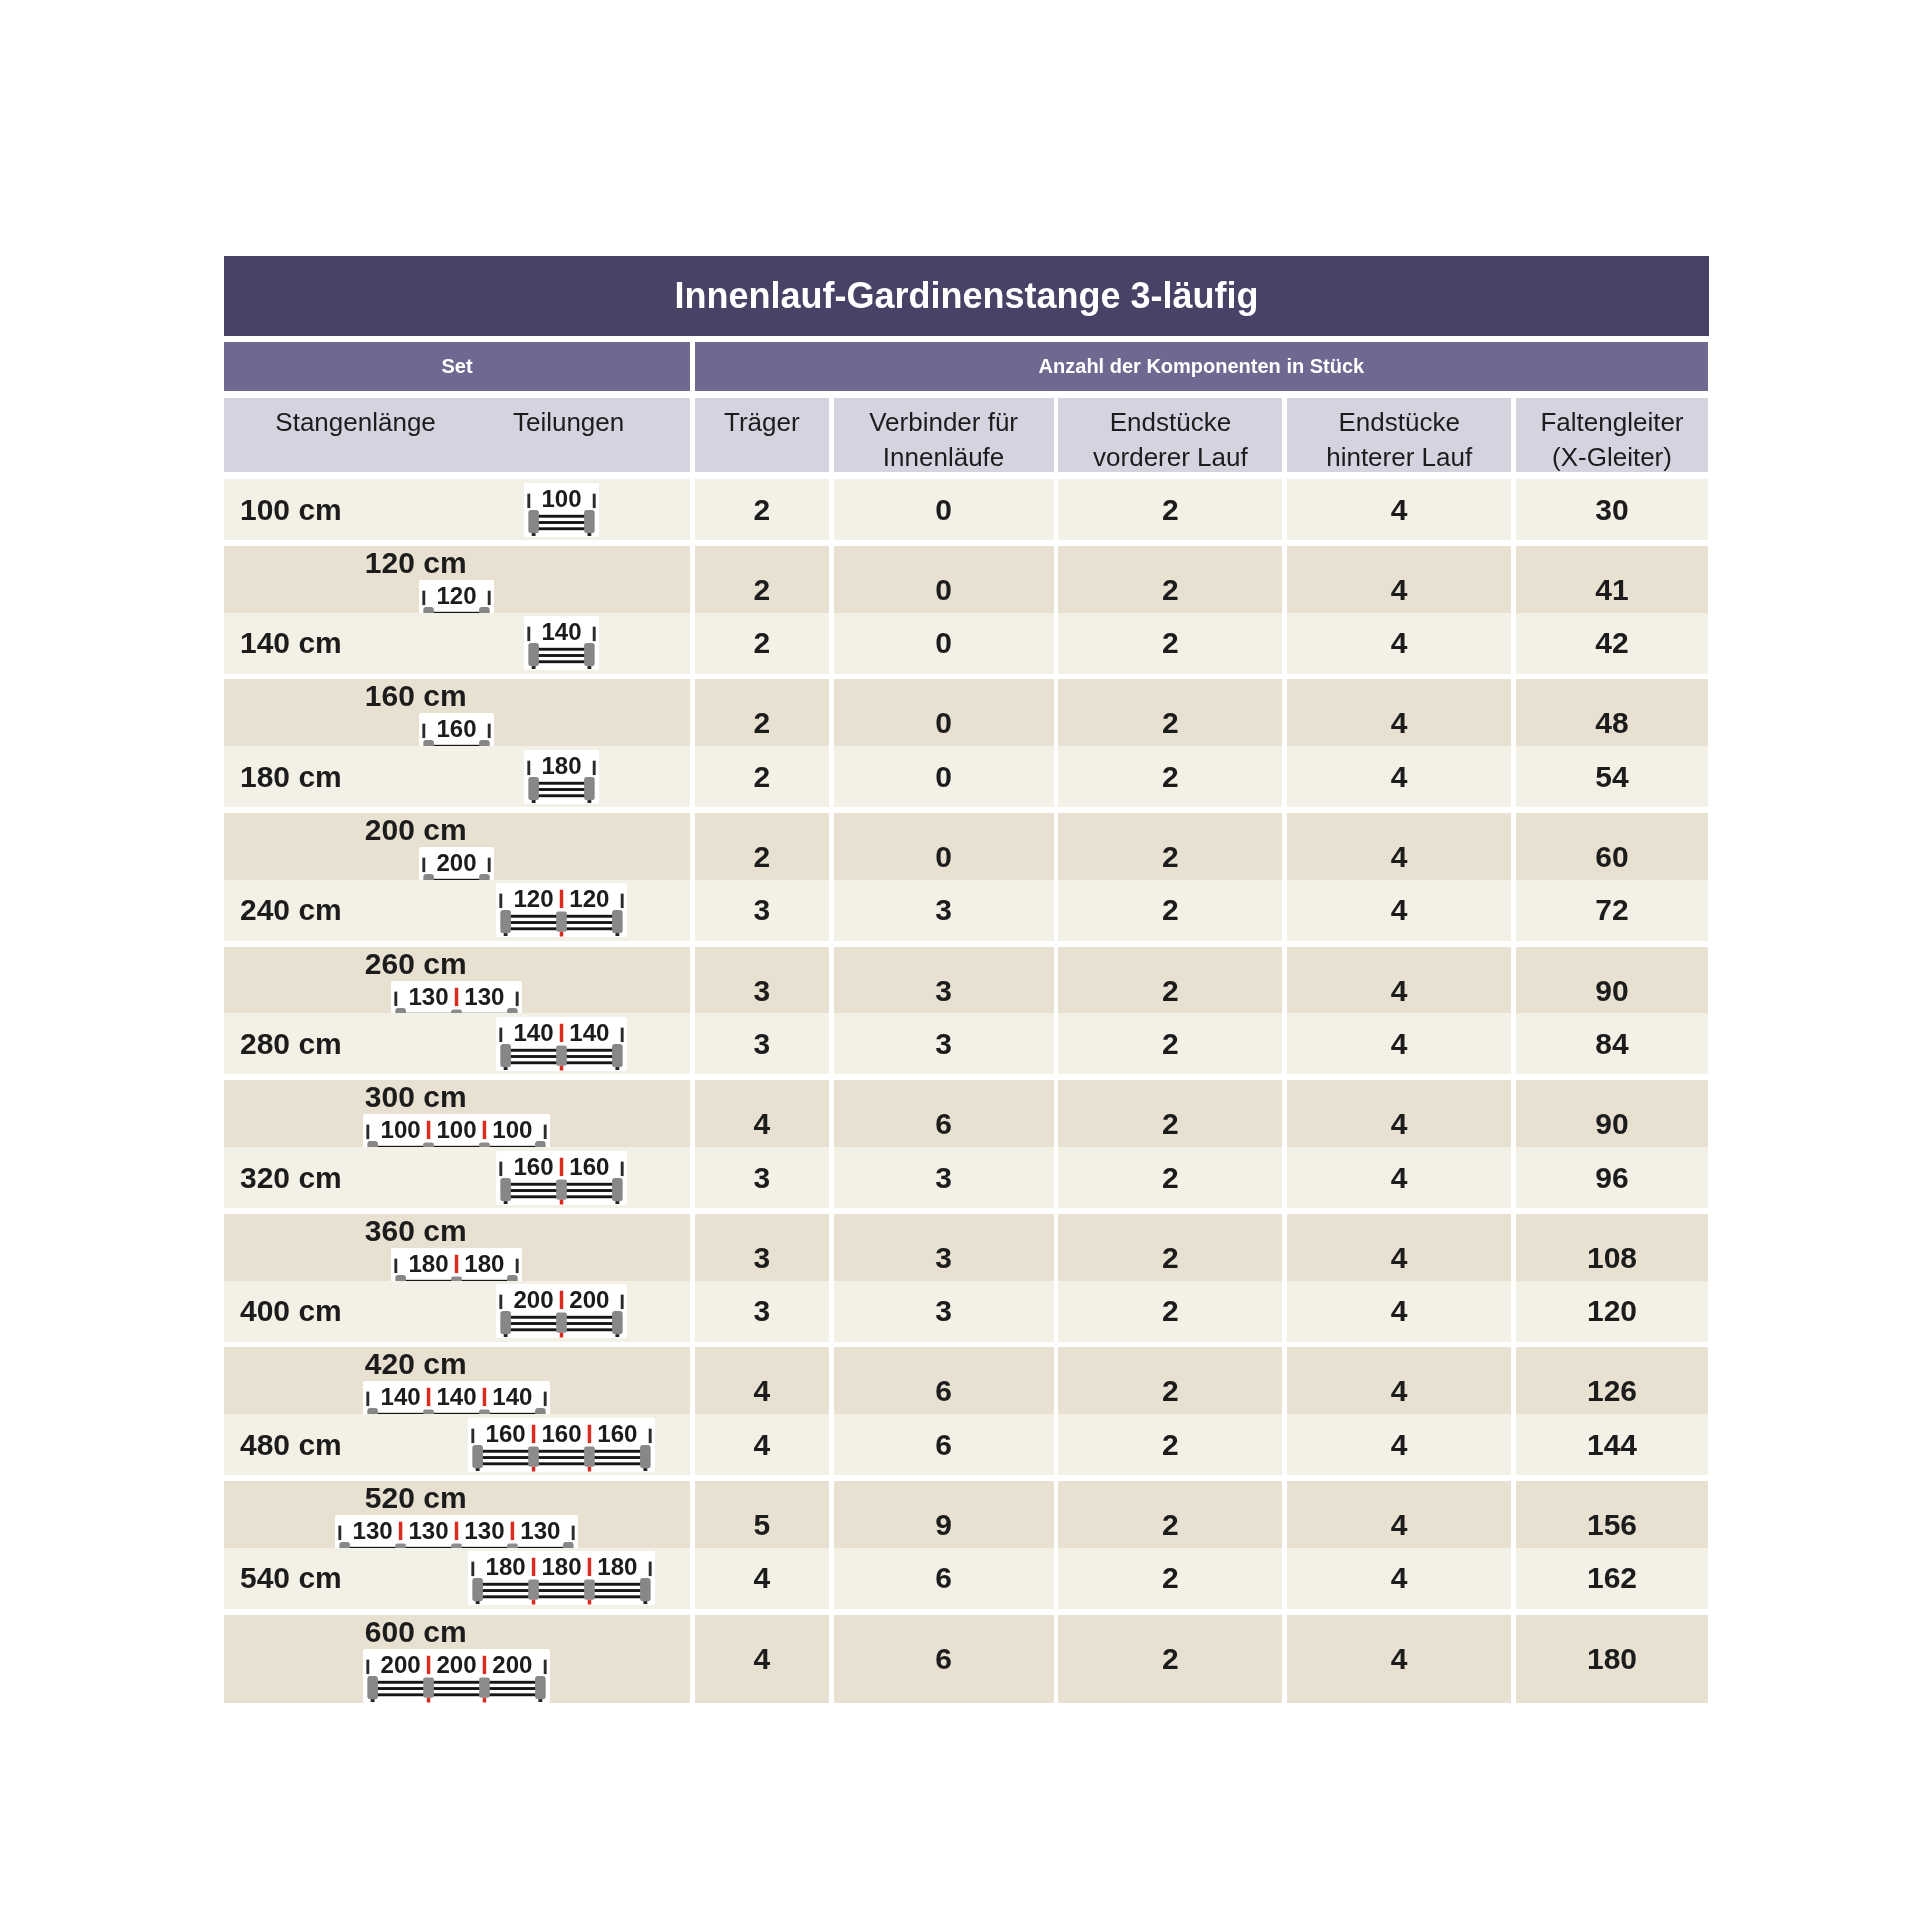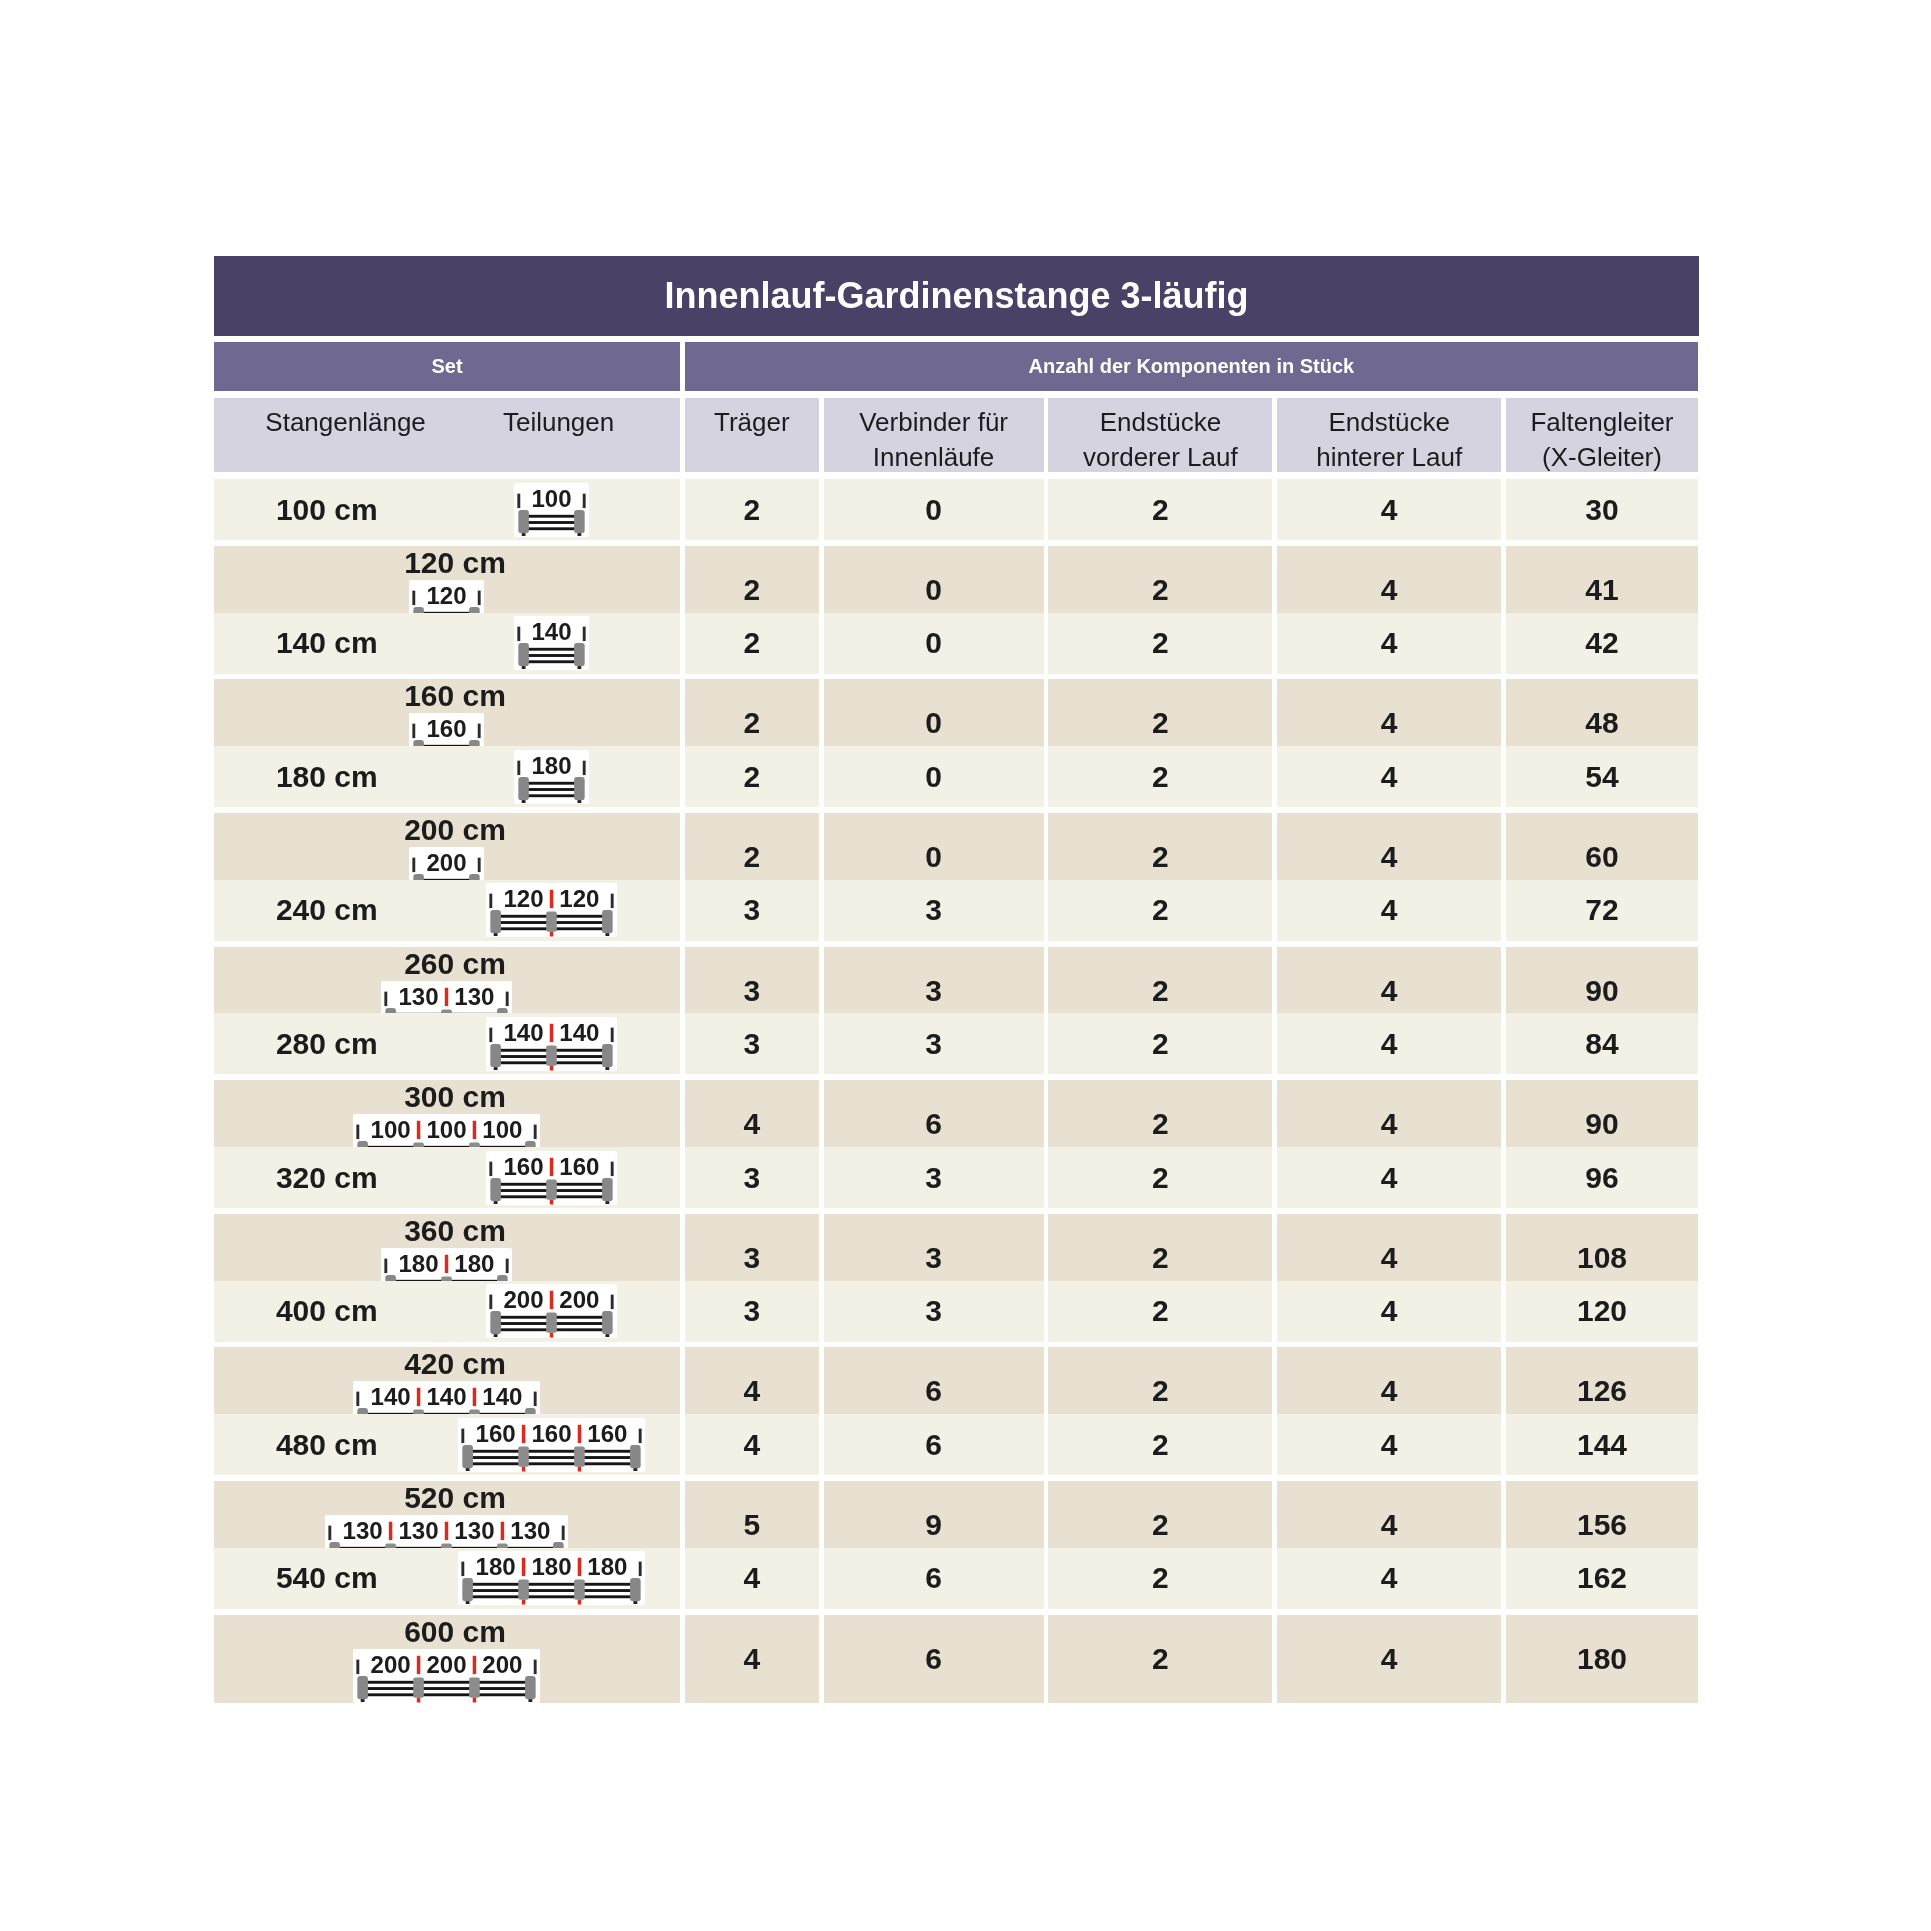--- a/index.html
+++ b/index.html
@@ -6,21 +6,21 @@
   .page{
     position:relative;
     width:1931px;height:1931px;
     background:#ffffff;
     font-family:"Liberation Sans",sans-serif;
     color:#1c1c1c;
     overflow:hidden;
   }
   .curtain-table{
     position:absolute;
-    left:214px;top:256px;
+    left:224px;top:256px;
     width:1485px;
   }
   .title-bar{
     height:80px;
     background:#494166;
     color:#ffffff;
     font-size:36px;
     font-weight:bold;
     display:flex;align-items:center;justify-content:center;
     margin-bottom:5.8px;
@@ -55,21 +55,21 @@
   .set-header .sub-div{width:57%;text-align:center;}
   .row{height:61px;margin-bottom:5.8px;}
   .row .cell{
     background:#f3f0e5;
     display:flex;align-items:center;justify-content:center;
     font-size:30px;
     font-weight:bold;
   }
   .row.alt .cell{background:#e8e1d1;flex-direction:column;}
   .set-cell{justify-content:flex-start;}
-  .set-cell .length{width:43%;text-align:center;margin-left:16px;}
+  .set-cell .length{width:43%;margin-left:16px;}
   .set-cell .icon-holder{width:57%;display:flex;align-items:center;justify-content:center;}
 </style>
 </head>
 <body>
 
 <div class="page">
   <div class="curtain-table">
 
     <div class="title-bar">Innenlauf-Gardinenstange 3-läufig</div>
 

